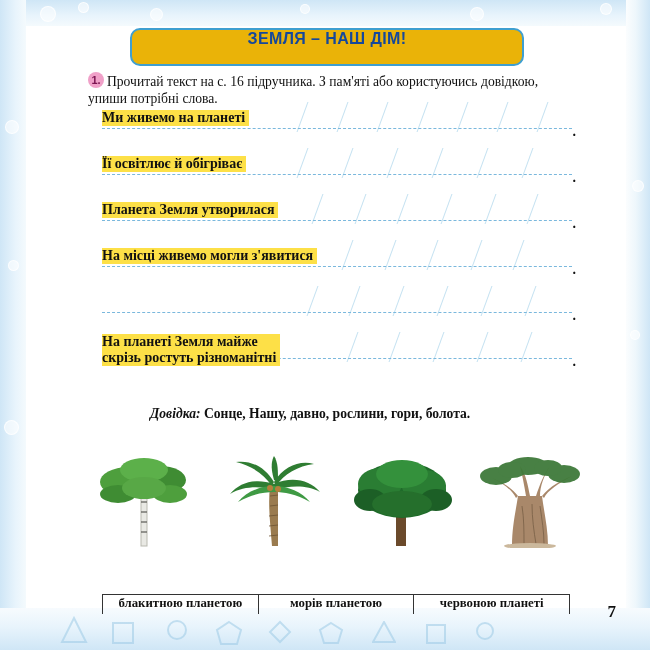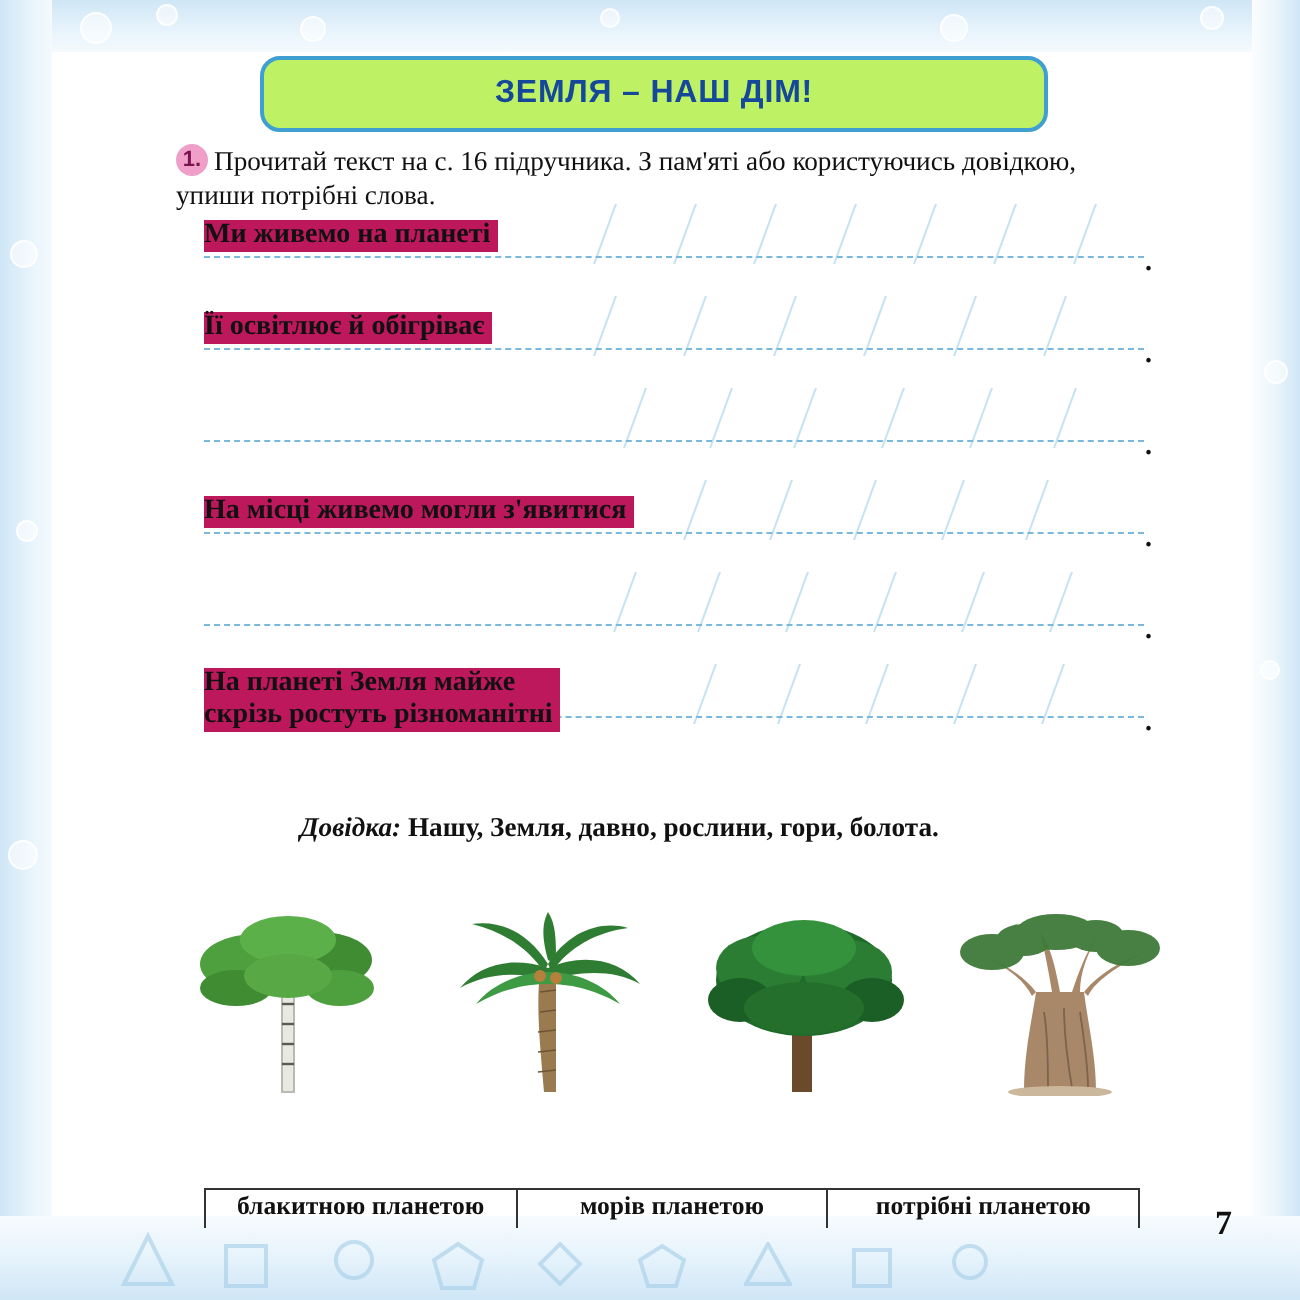--- a/index.html
+++ b/index.html
@@ -71,23 +71,22 @@
 
   
   .title-box {
     position: absolute;
     left: 104px;
     top: 2px;
     width: 390px;
     height: 34px;
     border: 2px solid #3f9fd0;
     border-radius: 10px;
-    background: #bef264;
+    background: #eab308;
     display: flex;
-    align-items: center;
     justify-content: center;
   }
   .title-text {
     color: #15489b;
     font-weight: bold;
     font-size: 16px;
     letter-spacing: 0.4px;
     font-family: "Liberation Sans", sans-serif;
   }
 
@@ -133,21 +132,21 @@
     height: 46px;
   }
   .line-row .prompt {
     position: absolute;
     left: 0;
     top: 2px;
     font-weight: bold;
     font-size: 14px;
     color: #111;
     white-space: nowrap;
-    background: #be185d;
+    background: #fde047;
     padding-right: 4px;
     z-index: 2;
     line-height: 1.15;
   }
   .line-row .prompt.two-line {
     top: -4px;
   }
   .dashes {
     position: absolute;
     left: 0;
@@ -358,20 +357,21 @@
 
       <div class="line-row">
         <div class="hatch">
           <i style="left:215px;"></i>
             <i style="left:258px;"></i>
             <i style="left:300px;"></i>
             <i style="left:344px;"></i>
             <i style="left:388px;"></i>
             <i style="left:430px;"></i>
         </div>
+        <span class="prompt">Планета Земля утворилася</span>
         <div class="dashes"></div>
         <span class="endstop">.</span>
       </div>
 
       <div class="line-row">
         <div class="hatch">
           <i style="left:245px;"></i>
             <i style="left:288px;"></i>
             <i style="left:330px;"></i>
             <i style="left:374px;"></i>
@@ -406,21 +406,21 @@
         <span class="prompt two-line" style="white-space:pre;">На планеті Земля майже
 скрізь ростуть різноманітні</span>
         <div class="dashes"></div>
         <span class="endstop">.</span>
       </div>
 
     </div>
 
     <div class="reference">
       <span class="it">Довідка:</span>
-      <span>Нашу, Земля, давно, рослини, гори, болота.</span>
+      <span>Сонце, Нашу, давно, рослини, гори, болота.</span>
     </div>
 
 
     <div class="trees">
 
       <div class="tree">
         <svg width="116" height="92" viewBox="0 0 116 92">
           <rect x="53" y="34" width="6" height="56" fill="#e9e9e4" stroke="#b9b9b0" stroke-width="1"></rect>
           <g stroke="#5a5a55" stroke-width="1.2">
             <line x1="53" y1="46" x2="59" y2="46"></line>
@@ -499,20 +499,20 @@
         </svg>
       </div>
 
     </div>
 
 
 
     <div class="answers">
       <div class="answer-cell">блакитною планетою</div>
       <div class="answer-cell">морів планетою</div>
-      <div class="answer-cell">потрібні планетою</div>
+      <div class="answer-cell">червоною планеті</div>
     </div>
 
   </div>
 
   <div class="page-number">7</div>
 
 </div>
 
 </body></html>

